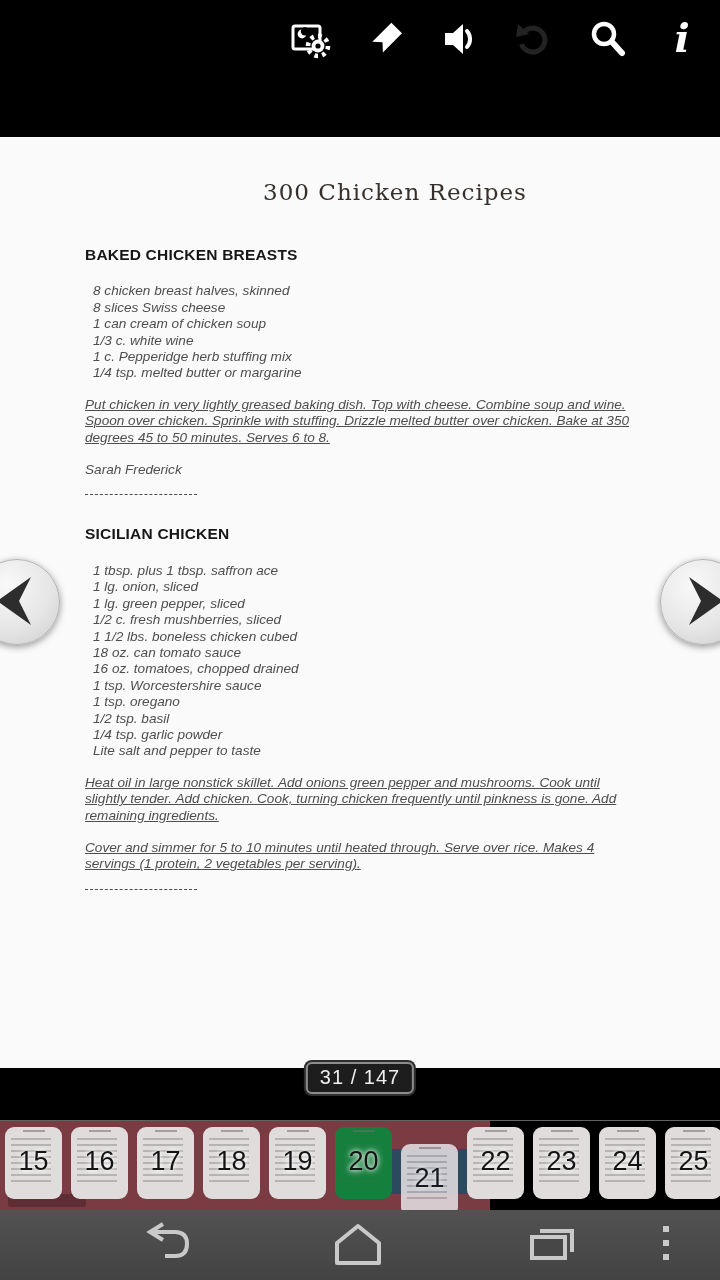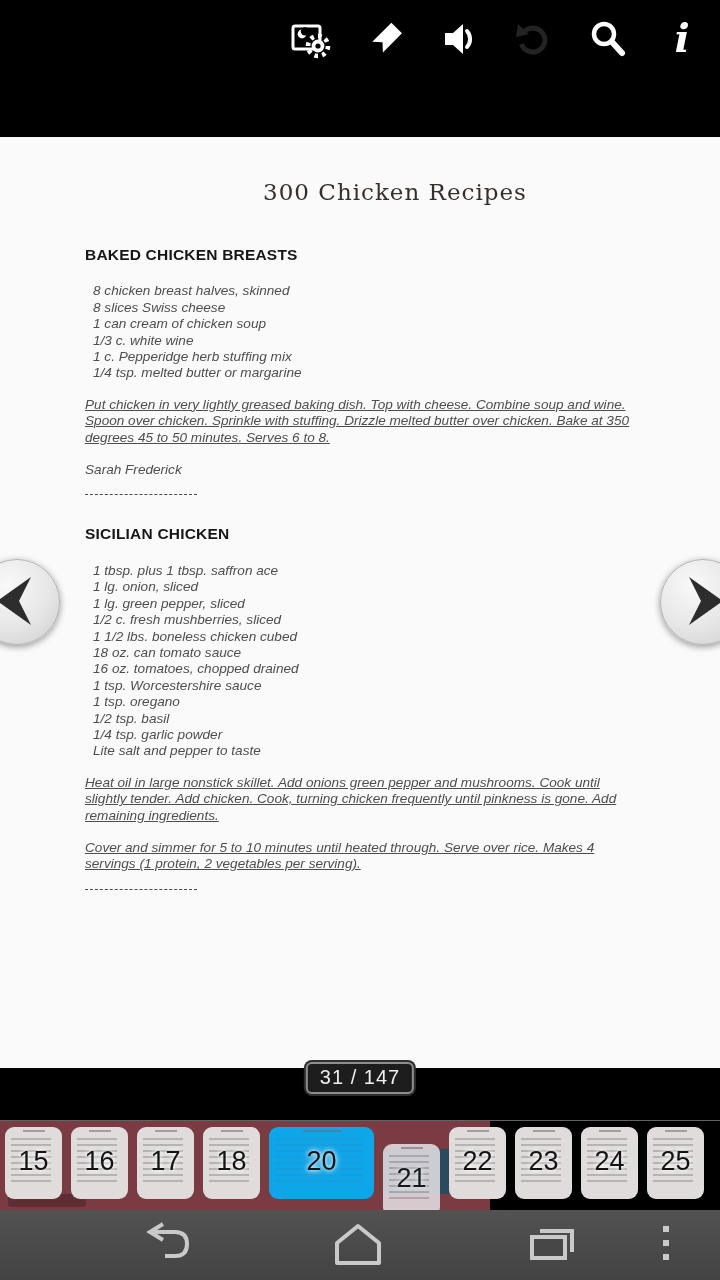--- a/index.html
+++ b/index.html
@@ -49,21 +49,21 @@
   .thumbrow{position:absolute;left:5px;top:6px;display:flex;gap:9px;}
   .thumb{position:relative;width:57px;height:72px;background:#dfdcdb;flex:none;border-radius:9px;}
   .thumb::before{content:"";position:absolute;top:3px;left:32%;width:38%;height:2px;
                  background:rgba(110,110,110,.55);}
   .thumb .mini{position:absolute;left:6px;right:11px;top:11px;height:48px;opacity:.5;
                background:repeating-linear-gradient(to bottom,
                  rgba(95,95,95,.65) 0 1.6px, transparent 1.6px 6px);}
   .thumb .num{position:absolute;left:0;right:0;top:50%;transform:translateY(-54%);
               text-align:center;font-size:27px;color:#141414;
               text-shadow:0 0 4px rgba(255,255,255,.95),0 0 7px rgba(255,255,255,.85);}
-  .thumb.selected{background:#0ea5e9;padding-left:48px;}
+  .thumb.selected{background:#15803d;}
   .thumb.selected .mini{opacity:.15;}
   .thumb.tinted{background:#e3dee3;opacity:.88;margin-top:17px;}
 
   
   .navbar{position:absolute;top:1210px;left:0;width:720px;height:70px;
           background:linear-gradient(#525252,#434343);}
   .nb{position:absolute;top:0;height:70px;width:90px;display:flex;align-items:center;justify-content:center;}
 </style>
 </head>
 <body>
@@ -196,20 +196,24 @@
           <span class="num">16</span>
         </div>
       <div class="thumb">
           <div class="mini"></div>
           <span class="num">17</span>
         </div>
       <div class="thumb">
           <div class="mini"></div>
           <span class="num">18</span>
         </div>
+      <div class="thumb">
+          <div class="mini"></div>
+          <span class="num">19</span>
+        </div>
       <div class="thumb selected">
           <div class="mini"></div>
           <span class="num">20</span>
         </div>
       <div class="thumb tinted">
           <div class="mini"></div>
           <span class="num">21</span>
         </div>
       <div class="thumb">
           <div class="mini"></div>

